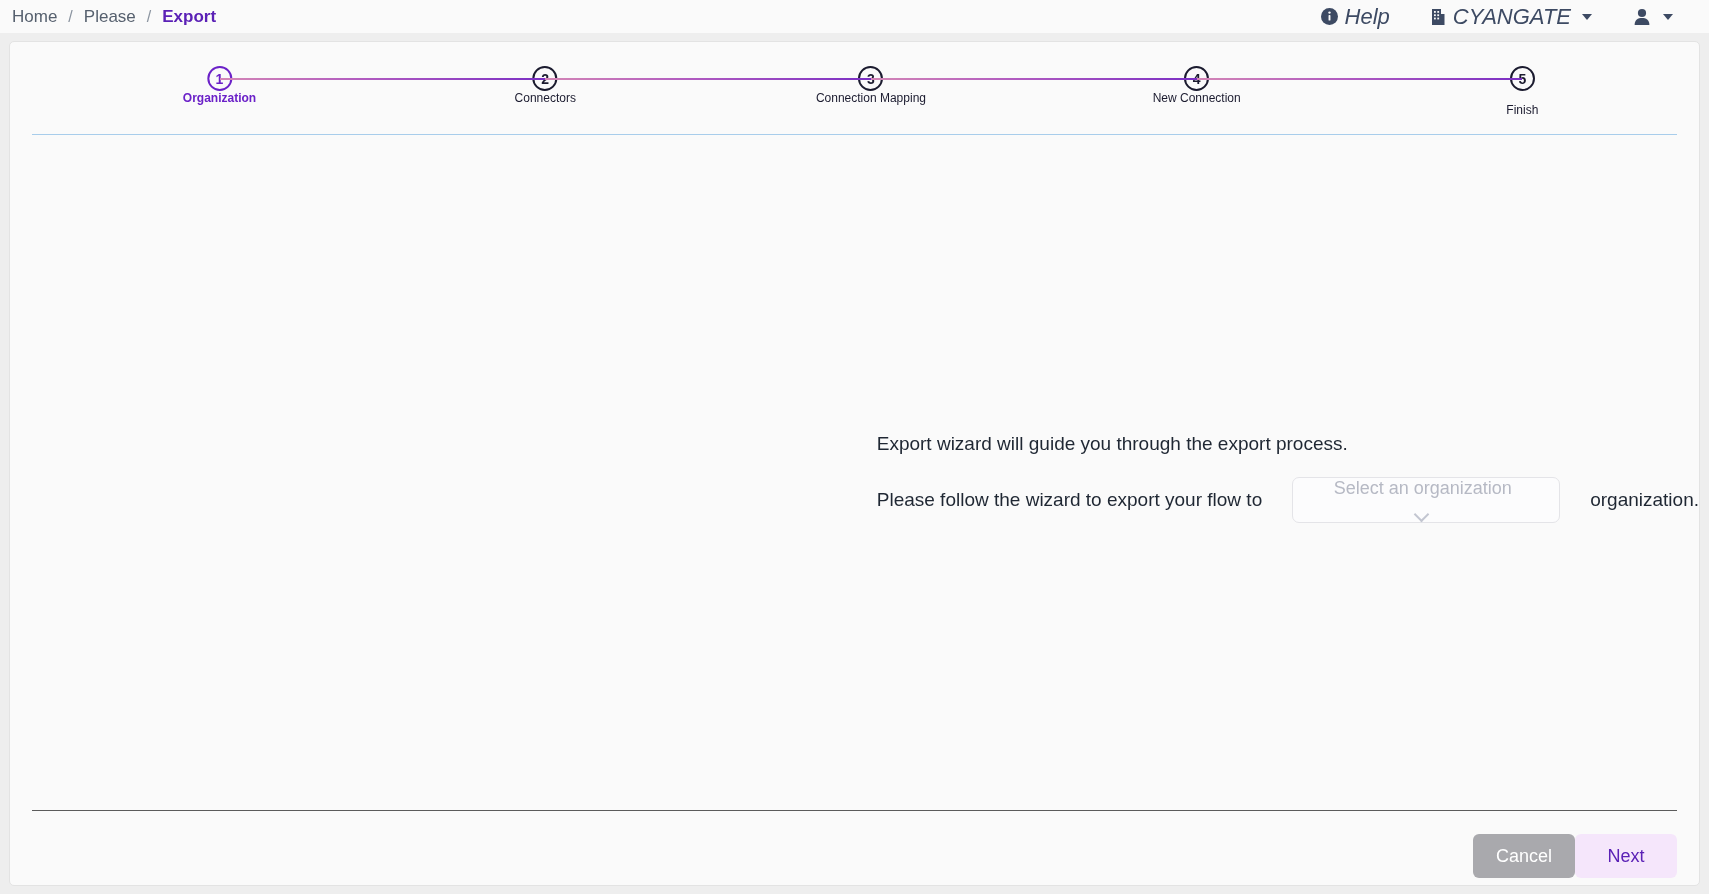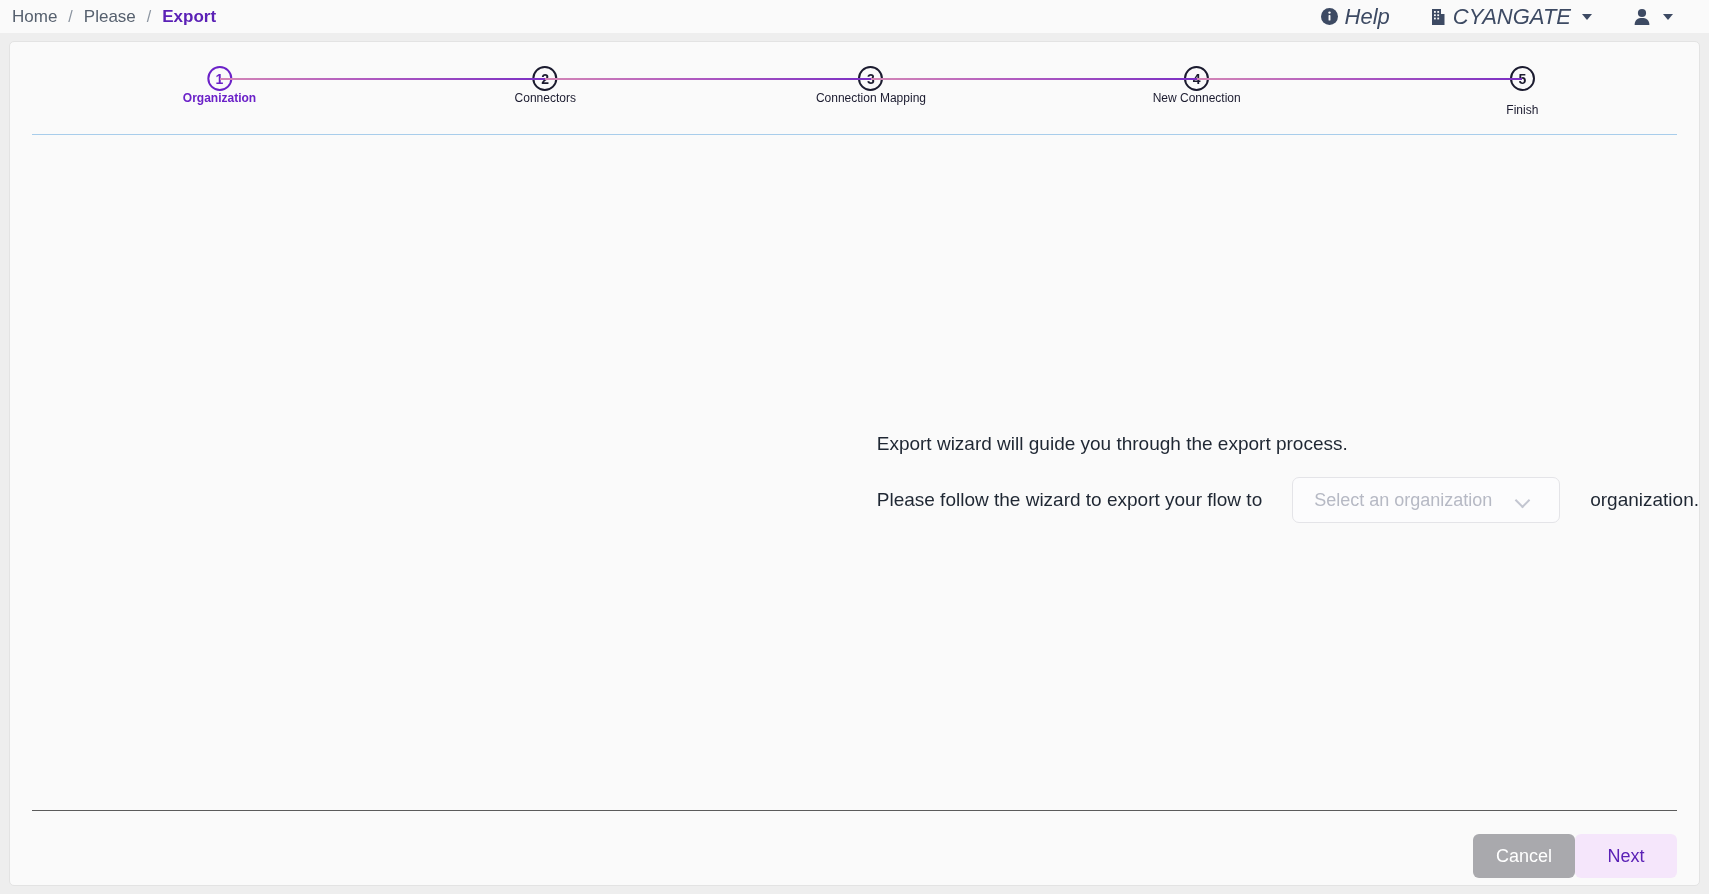--- a/index.html
+++ b/index.html
@@ -180,20 +180,21 @@
     height: 46px;
     margin: 0 14px;
     border: 1px solid #e4e4e8;
     border-radius: 7px;
     background: #fcfcfd;
     display: flex;
     align-items: center;
     justify-content: space-between;
     padding: 0 28px 0 21px;
     cursor: pointer;
+    flex-direction: column;
   }
   .org-select .ph {
     font-size: 18px;
     color: #b6b9c4;
   }
   .chev {
     width: 15px; height: 15px;
     position: relative;
   }
   .chev::before {

